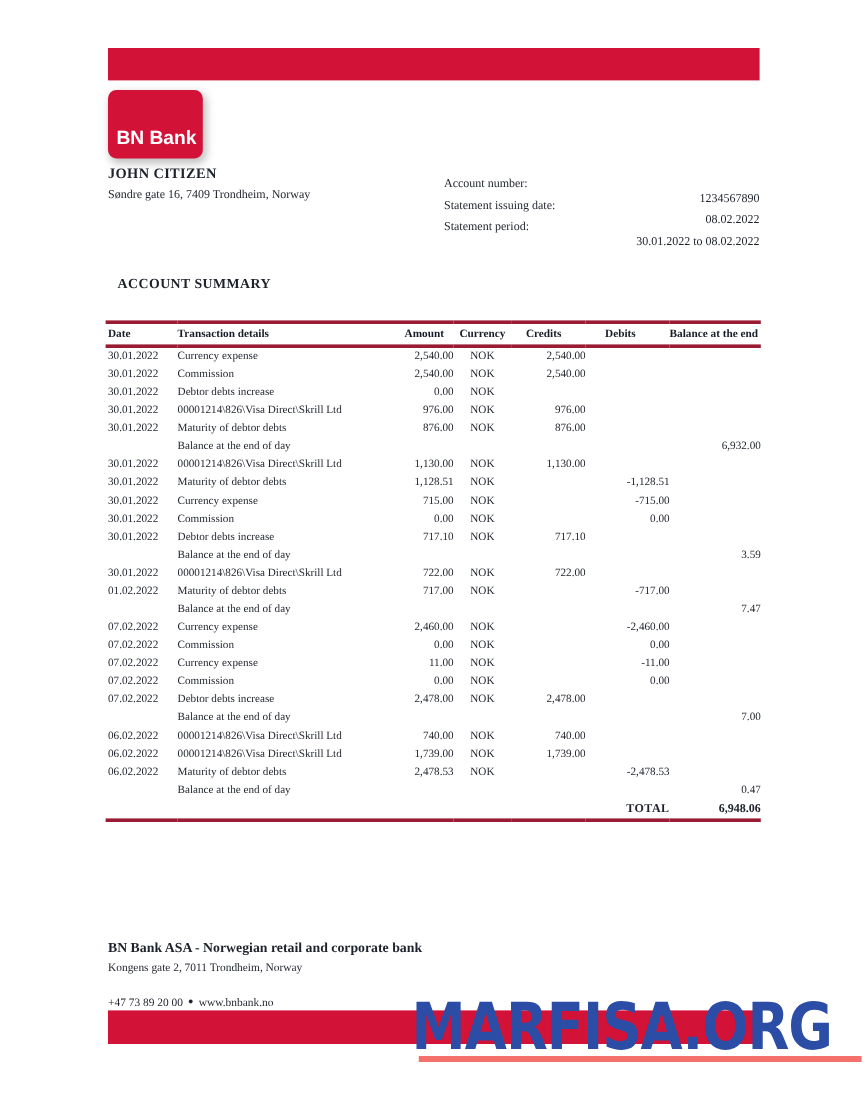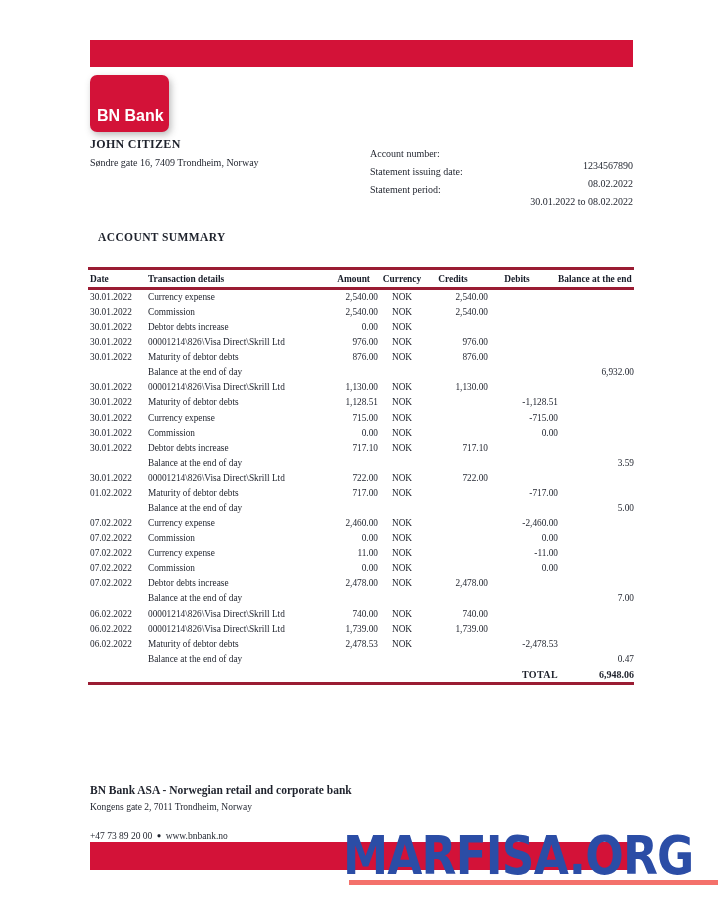--- a/index.html
+++ b/index.html
@@ -236,21 +236,21 @@
           <td class="col-debits">-717.00</td>
           <td class="col-balance"></td>
         </tr>
         <tr class="balance">
           <td class="col-date"></td>
           <td class="col-details">Balance at the end of day</td>
           <td class="col-amount"></td>
           <td class="col-currency"></td>
           <td class="col-credits"></td>
           <td class="col-debits"></td>
-          <td class="col-balance">5.00</td>
+          <td class="col-balance">7.47</td>
         </tr>
         <tr class="txn">
           <td class="col-date">07.02.2022</td>
           <td class="col-details">Currency expense</td>
           <td class="col-amount">2,460.00</td>
           <td class="col-currency">NOK</td>
           <td class="col-credits"></td>
           <td class="col-debits">-2,460.00</td>
           <td class="col-balance"></td>
         </tr>

